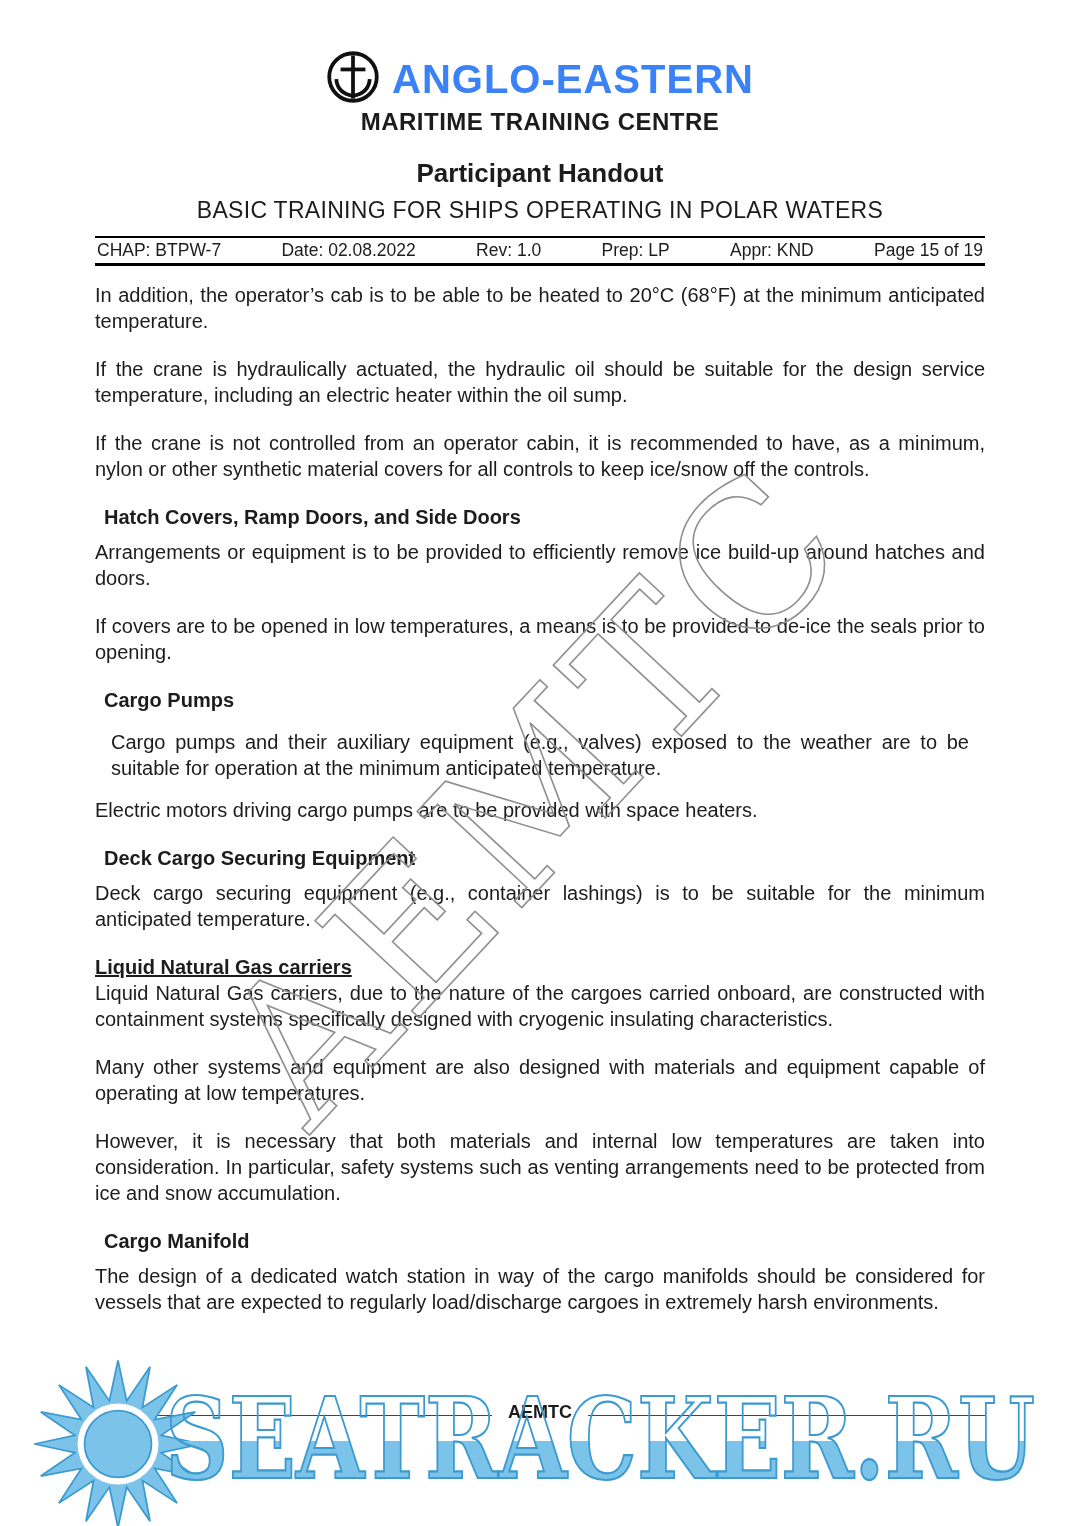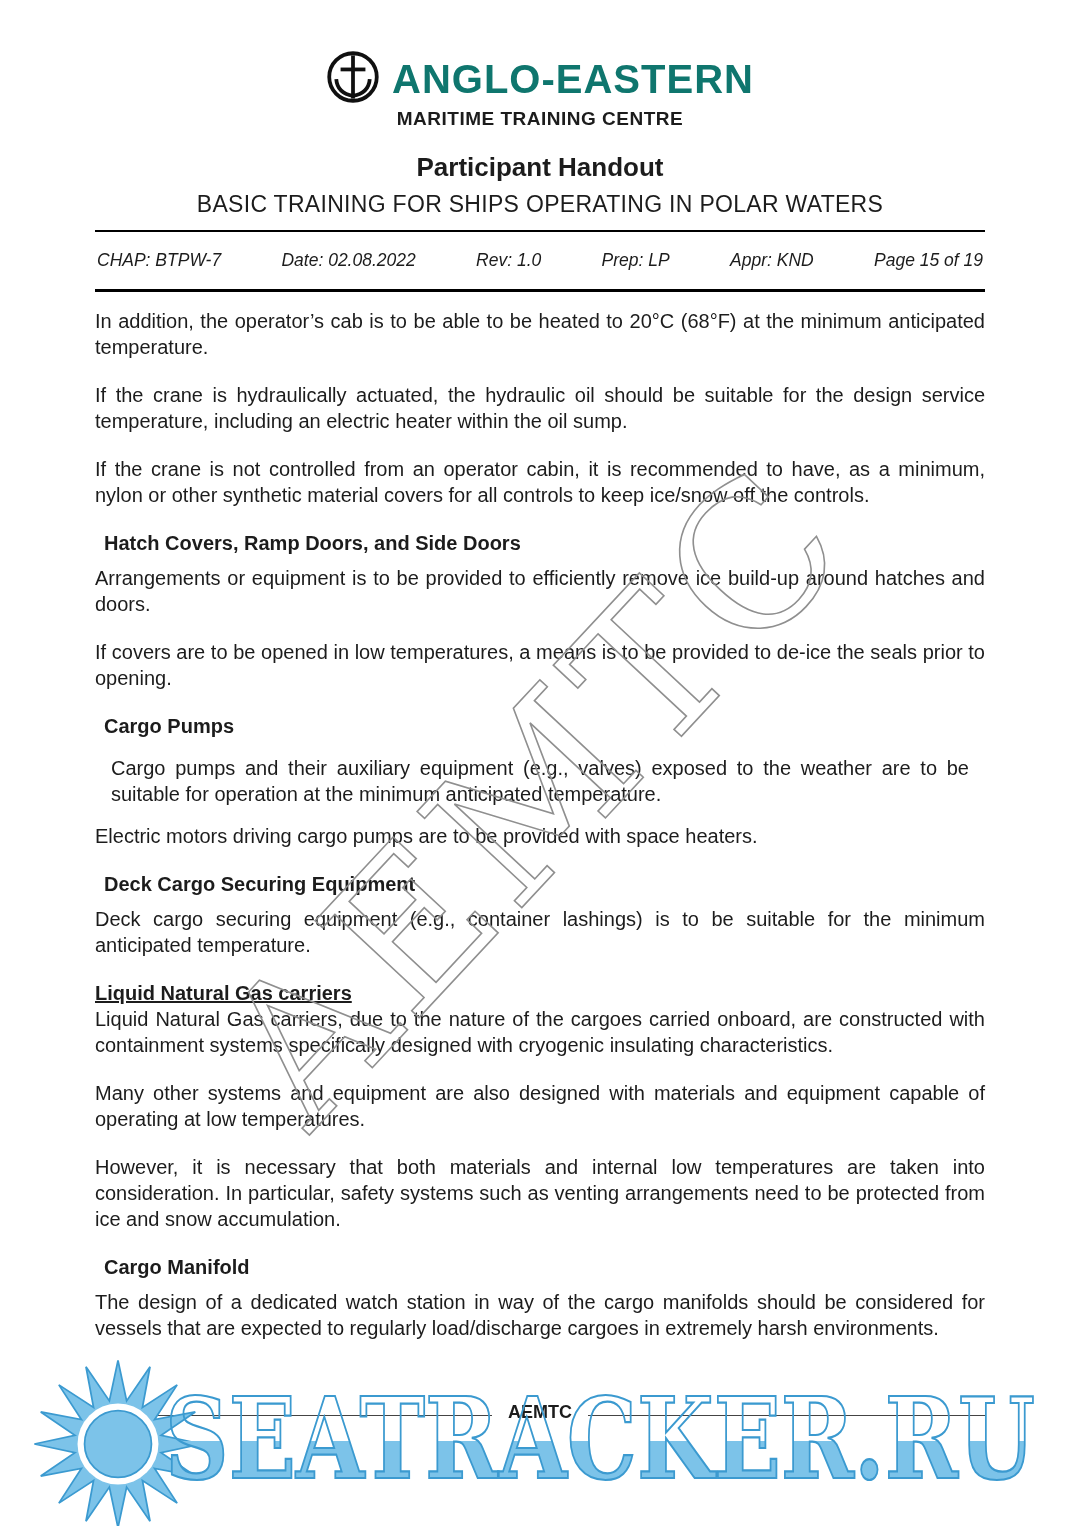--- a/index.html
+++ b/index.html
@@ -9,31 +9,31 @@
     font-family:"Liberation Sans", sans-serif;
     color:#1c1c1c;
     position:relative;
     overflow:hidden;
   }
   .page { position:absolute; inset:0; background:#fff; }
 
   
   .header { text-align:center; padding-top:50px; position:relative; z-index:2; }
   .brand-row { display:flex; justify-content:center; align-items:center; gap:12px; }
-  .brand-name { font-size:40px; font-weight:700; letter-spacing:1px; color:#0f766e; }
-  .subtitle { font-size:19px; font-weight:700; letter-spacing:0.5px; margin-top:0px; }
+  .brand-name { font-size:40px; font-weight:700; letter-spacing:1px; color:#3b82f6; }
+  .subtitle { font-size:24px; font-weight:700; letter-spacing:0.5px; margin-top:0px; }
   .doc-type { font-size:26px; font-weight:700; margin-top:22px; }
   .doc-title { font-size:23px; font-weight:400; letter-spacing:0.3px; margin-top:8px; }
 
   .meta-row {
     width:890px; margin:12px auto 0;
     border-top:2px solid #000;
     border-bottom:3px solid #000;
     display:flex; justify-content:space-between; align-items:center;
-    font-size:17.5px; padding:18px 2px;font-style:italic;
+    font-size:17.5px; padding:2px 2px;
   }
 
   
   .body-text {
     position:relative; z-index:1;
     width:890px; margin:16px auto 0;
     font-size:20px; line-height:26px;
     text-align:justify;
   }
   .block-p   { margin:0 0 22px; }

